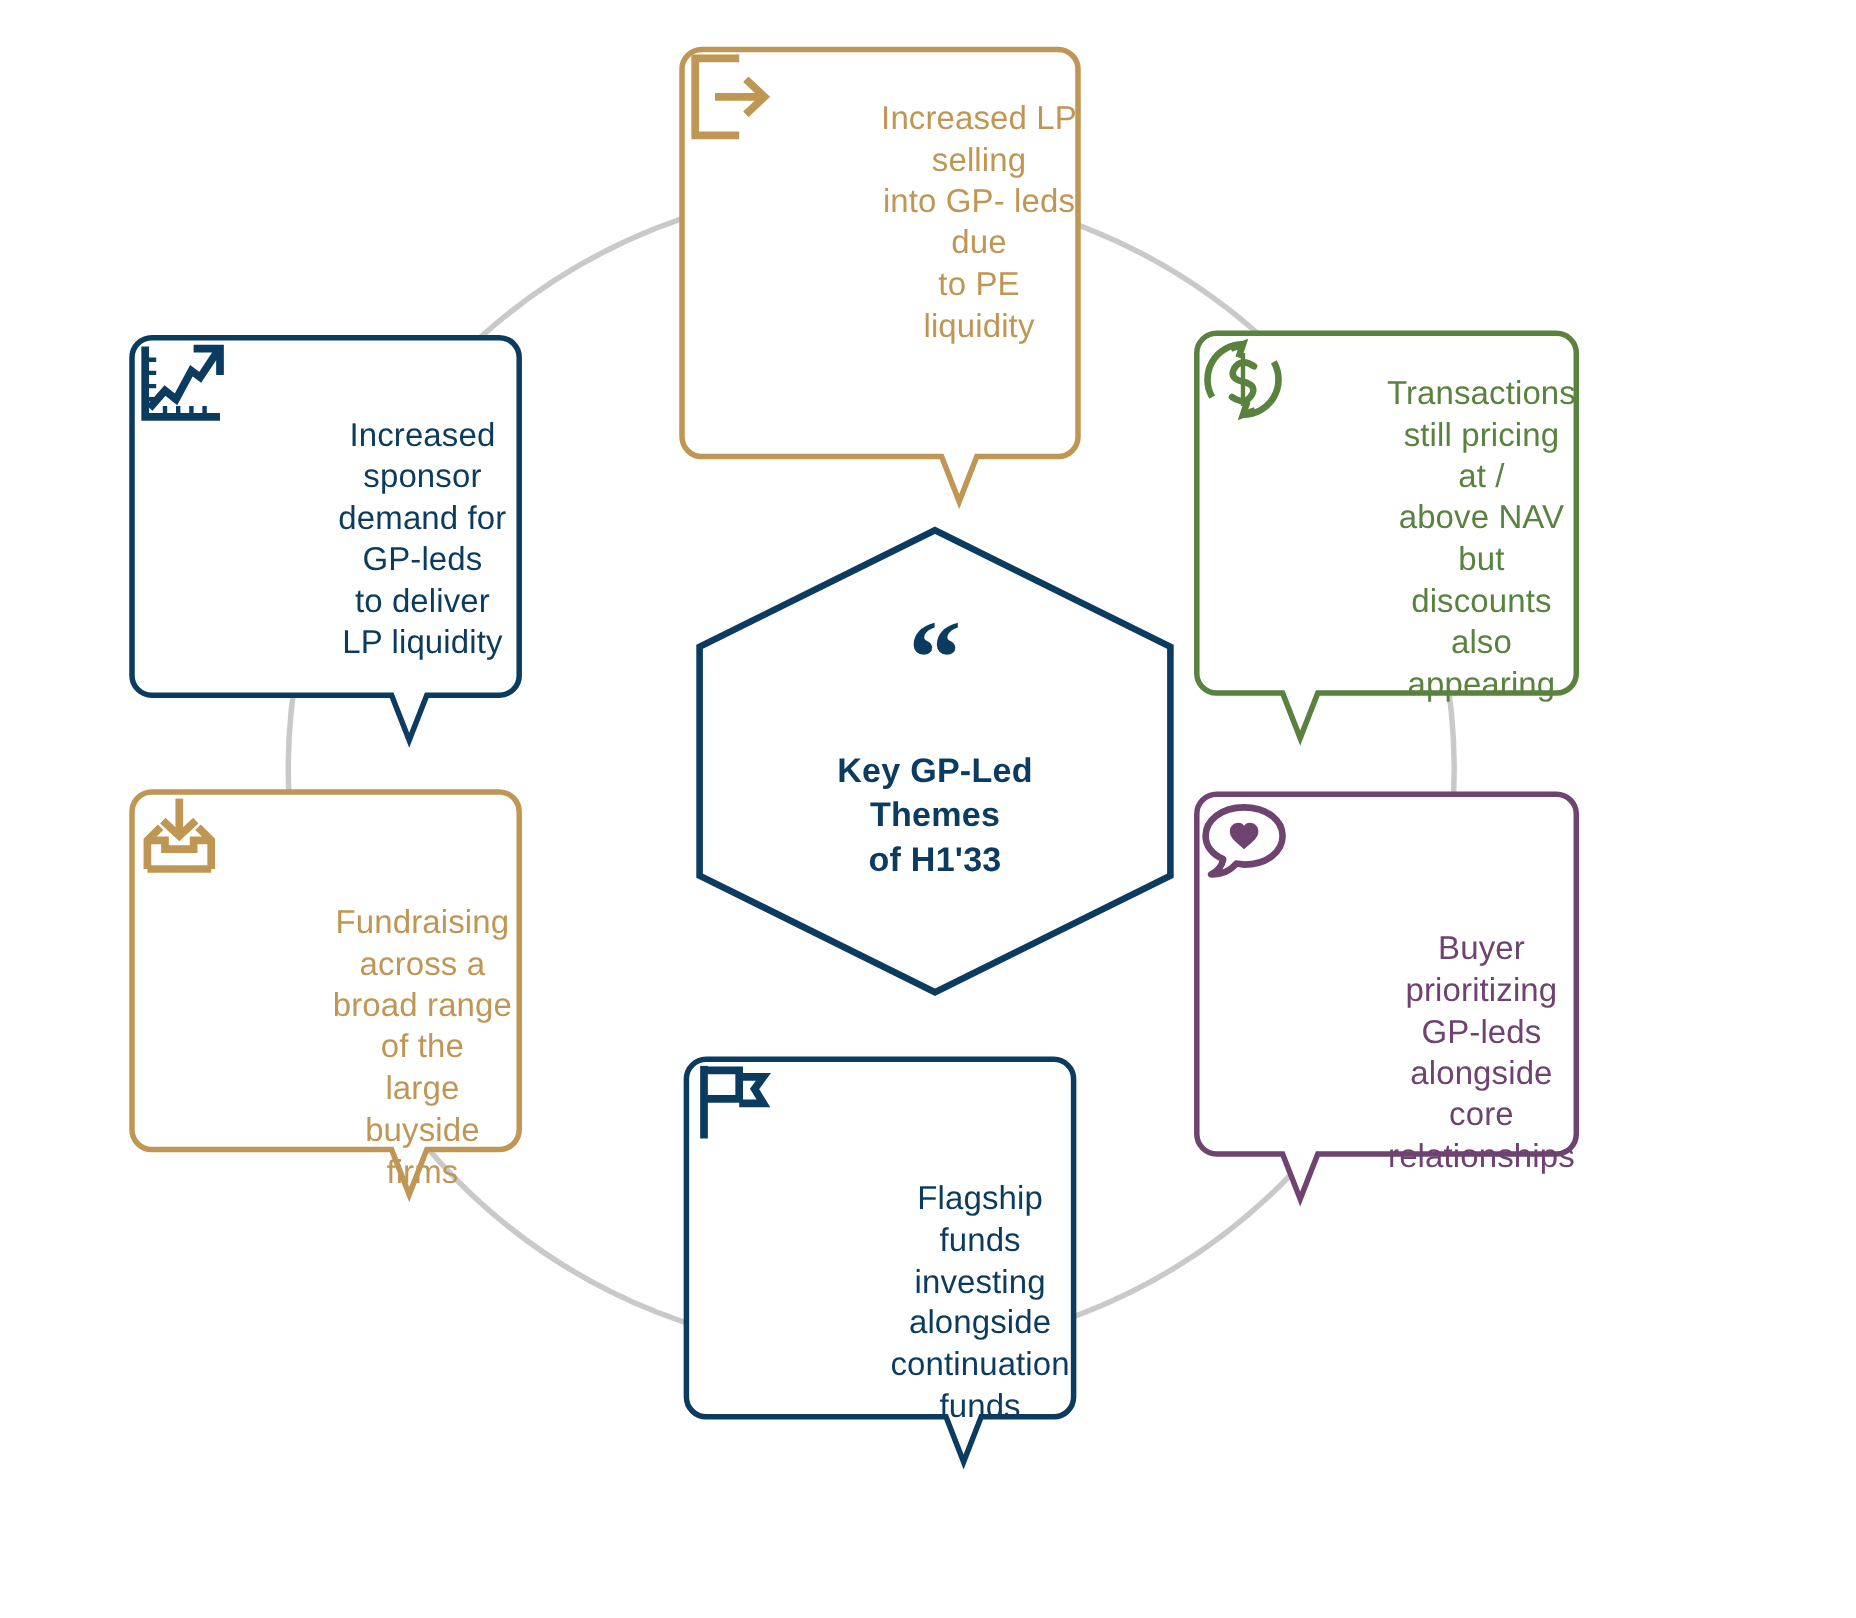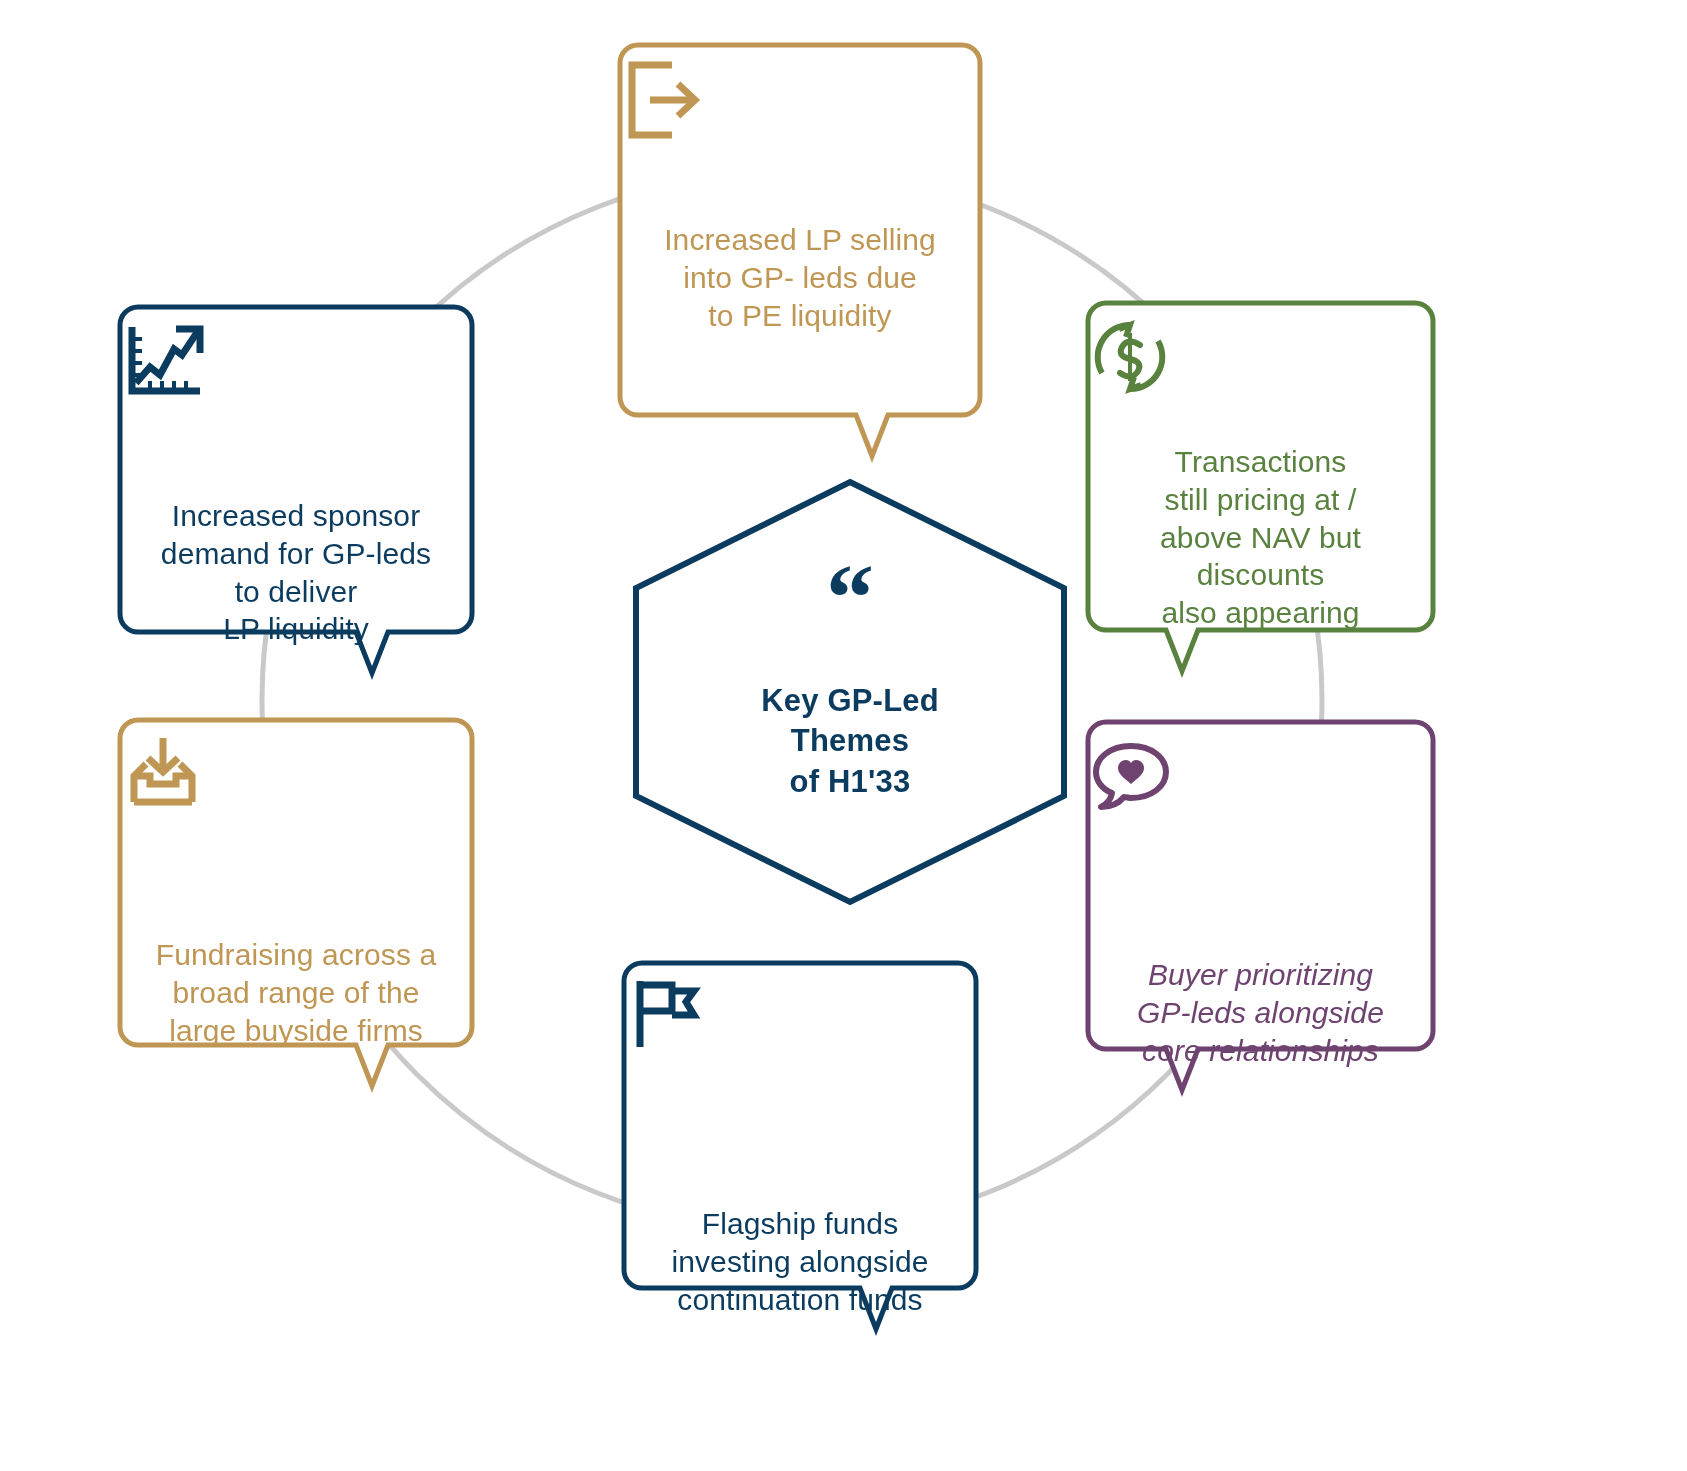--- a/index.html
+++ b/index.html
@@ -1,21 +1,21 @@
 <!DOCTYPE html>
 <html><head>
 <meta charset="utf-8">
 <style>
   html,body{margin:0;padding:0;background:#ffffff;}
   body{width:1687px;height:1471px;font-family:"Liberation Sans",sans-serif;overflow:hidden;}
   #stage{position:relative;width:1687px;height:1471px;background:#fff;}
   #ringsvg{position:absolute;left:0;top:0;width:1687px;height:1471px;}
   .callout{position:absolute;}
   .callout svg{position:absolute;left:0;top:0;overflow:visible;}
-  .cal-body{position:absolute;left:0;top:12px;width:100%;display:flex;flex-direction:column;align-items:center;}
+  .cal-body{position:absolute;left:0;top:0;width:100%;display:flex;flex-direction:row;align-items:center;}
   .cal-icon{width:100%;display:flex;justify-content:center;align-items:flex-start;}
   .cal-text{width:100%;text-align:center;line-height:1.26;font-weight:400;letter-spacing:.1px;}
   .hex-wrap{position:absolute;}
   .hex-wrap svg{position:absolute;left:0;top:0;}
   .hex-inner{position:absolute;left:0;top:0;width:100%;height:100%;display:flex;flex-direction:column;align-items:center;justify-content:center;}
   .hex-quote{font-size:96px;line-height:.55;font-weight:700;color:#0B3C5F;font-family:"Liberation Serif",serif;margin-bottom:42px;margin-top:-10px;}
   .hex-title{text-align:center;font-size:31px;font-weight:700;color:#0B3C5F;line-height:1.3;letter-spacing:.2px;margin-top:14px;}
 </style>
 </head>
 <body>
@@ -91,21 +91,21 @@
         <div>discounts</div>
         <div>also appearing</div>
       </div>
     </div>
   </div>
 
   <div class="callout" style="left:1088px;top:722px;width:345px;height:327px;">
     <svg width="345" height="382" viewBox="0 0 345 382">
       <path d="M18 0 H327 A18 18 0 0 1 345 18 V309 A18 18 0 0 1 327 327 H110 L94 368 L78 327 H18 A18 18 0 0 1 0 309 V18 A18 18 0 0 1 18 0 Z" fill="#ffffff" stroke="#6E4370" stroke-width="5" stroke-linejoin="miter"></path>
     </svg>
-    <div class="cal-body" style="padding-top:30px;font-style:italic;">
+    <div class="cal-body" style="padding-top:30px;">
       <div class="cal-icon" style="height:100px;">
         <svg width="86" height="80" viewBox="0 0 86 80">
           <path d="M43 12 C22 12 8 24 8 38 C8 47 14 55 24 59 C23 65 19 70 13 73 C23 73 31 69 36 63 C38 63 41 64 43 64 C64 64 78 52 78 38 C78 24 64 12 43 12 Z" fill="none" stroke="#6E4370" stroke-width="6" stroke-linejoin="round"></path>
           <path d="M43 50 C36 44 30 40 30 34 C30 29 34 26 38 26 C40 26 42 27 43 29 C44 27 46 26 48 26 C52 26 56 29 56 34 C56 40 50 44 43 50 Z" fill="#6E4370"></path>
         </svg>
       </div>
       <div class="cal-text" style="color:#6E4370;font-size:30px;padding-top:92px;">
         <div>Buyer prioritizing</div>
         <div>GP-leds alongside</div>
         <div>core relationships</div>

